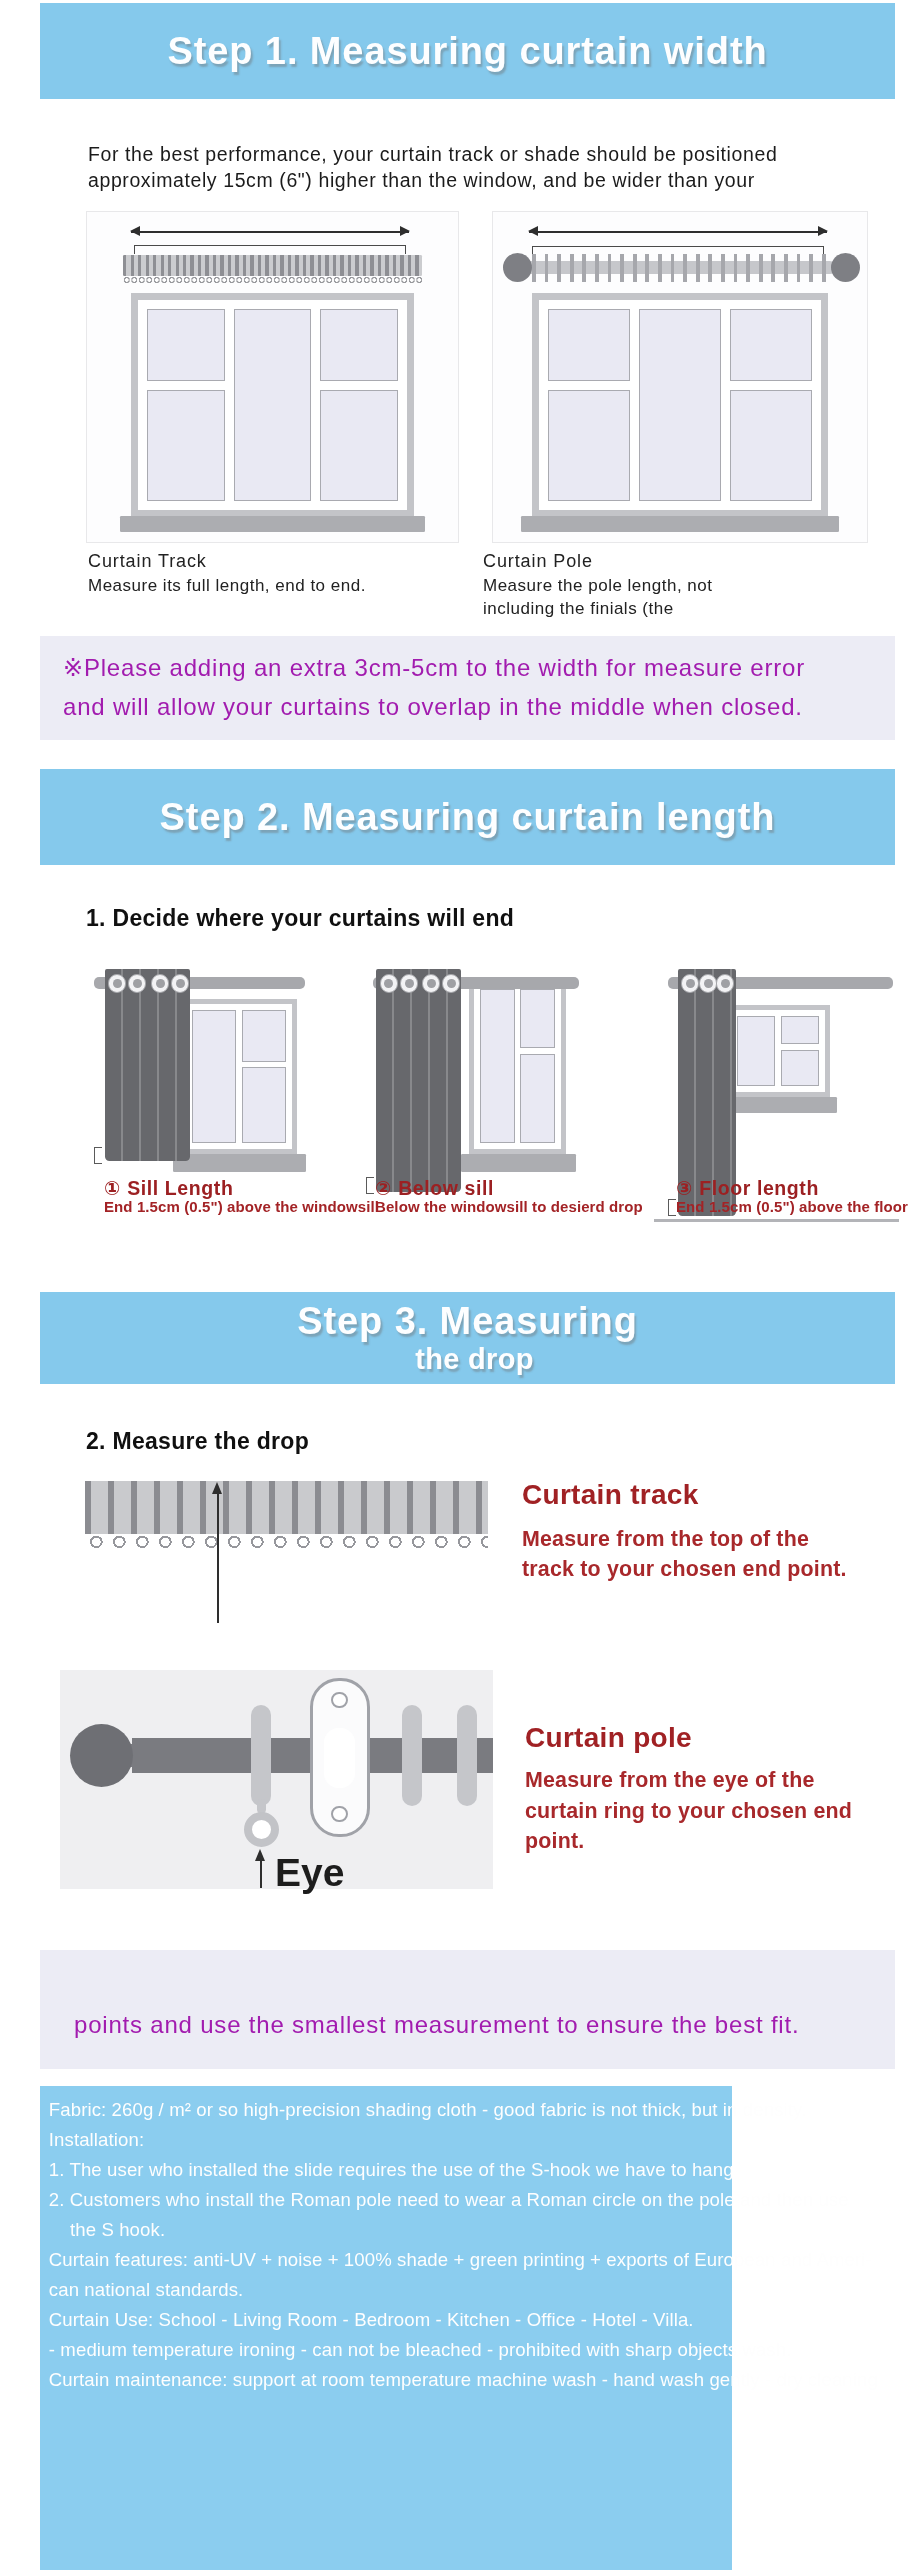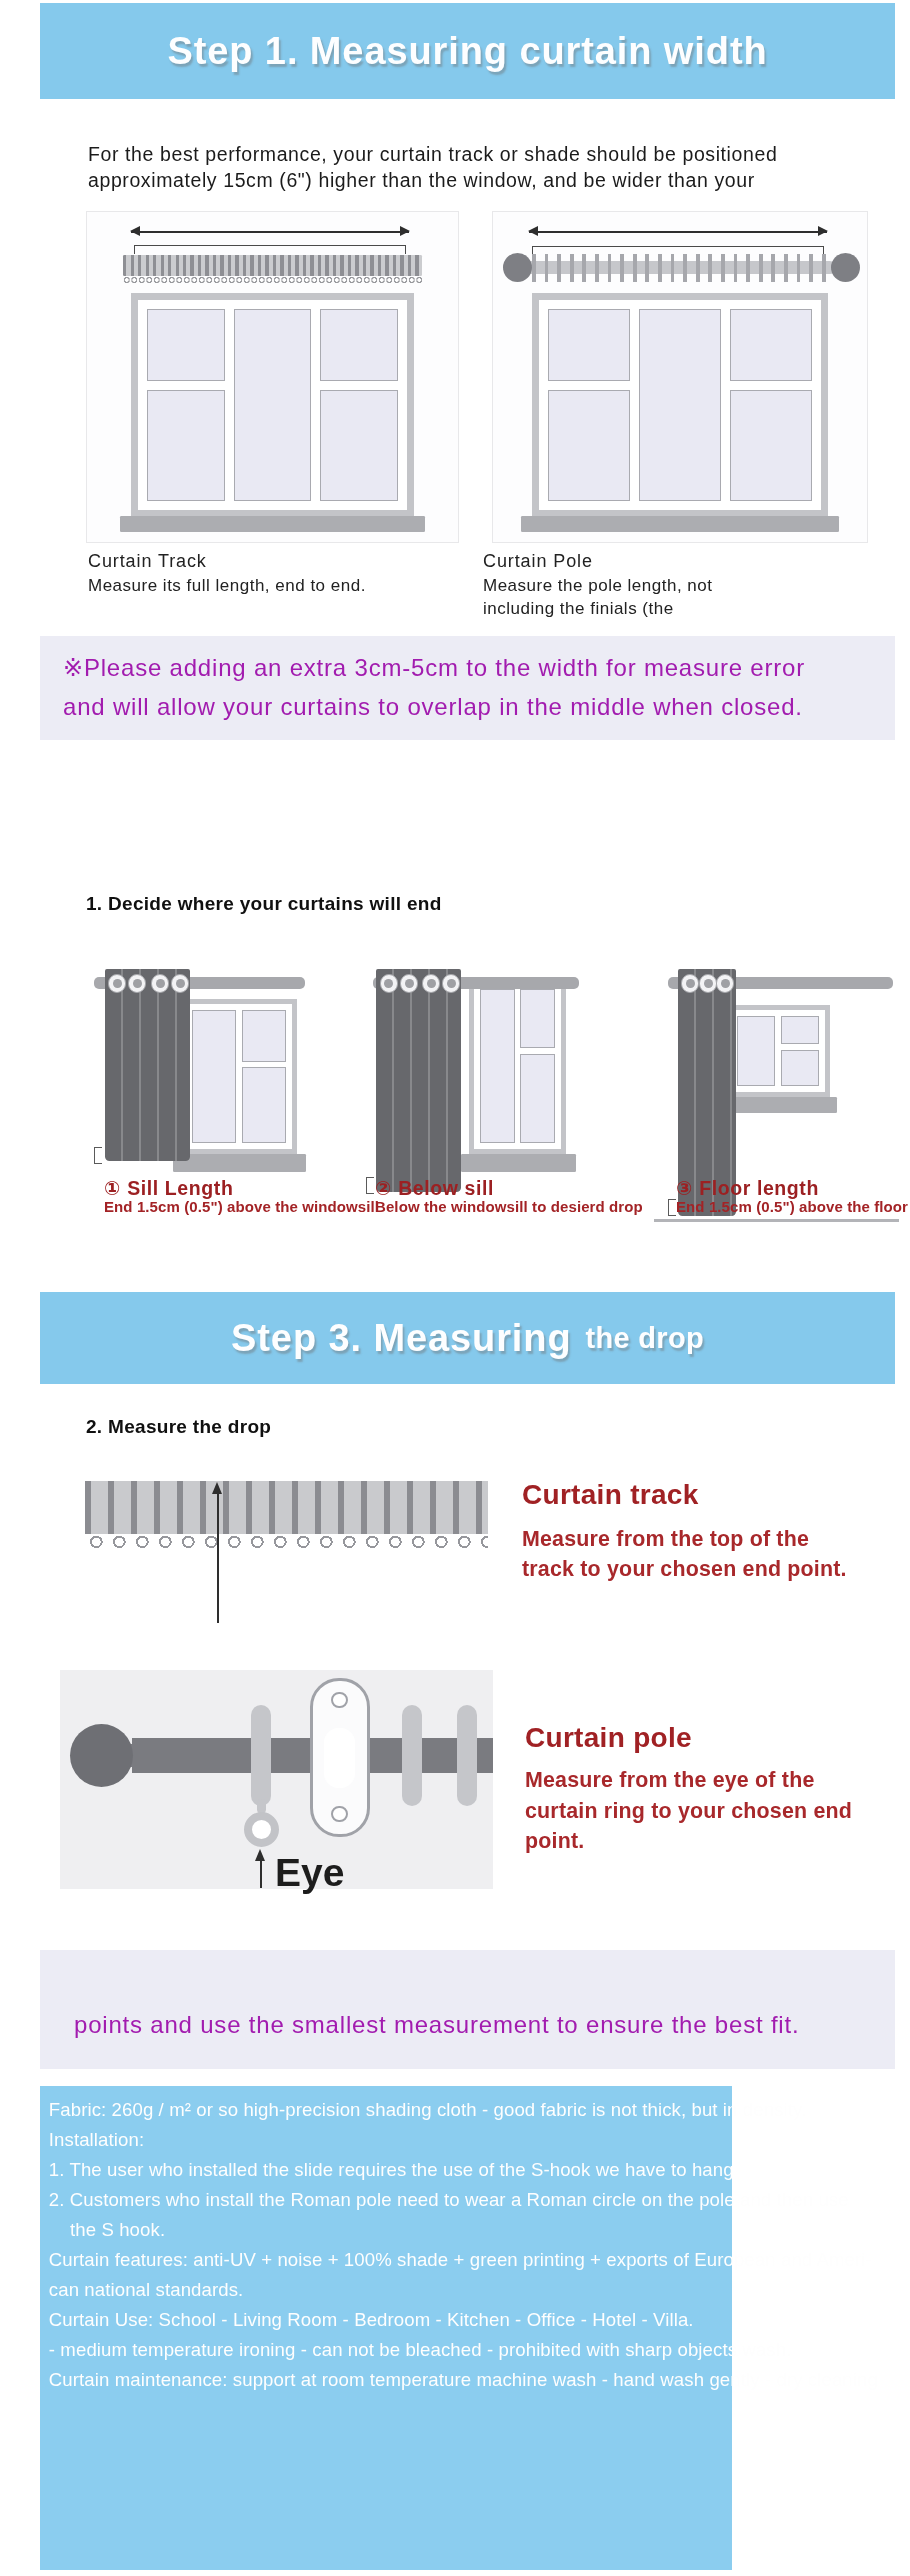--- a/index.html
+++ b/index.html
@@ -7,21 +7,21 @@
   .abs{position:absolute;}
 
   .banner{position:absolute;left:40px;width:855px;background:#85C9EC;color:#FDFEFF;display:flex;
           align-items:center;justify-content:center;font-weight:bold;font-size:38px;letter-spacing:0.9px;
           text-shadow:1.9px 2.5px 1.9px rgba(110,110,110,.42);white-space:nowrap;}
   .banner .suffix{font-size:29px;margin-left:14px;letter-spacing:0.3px;}
 
   .intro{position:absolute;color:#1b1b1b;font-size:19.5px;letter-spacing:0.6px;white-space:nowrap;}
   .cap-label{position:absolute;color:#222;font-size:18px;letter-spacing:0.9px;white-space:nowrap;}
   .cap-desc{position:absolute;color:#222;font-size:17px;letter-spacing:0.5px;white-space:nowrap;}
-  .subhead{position:absolute;color:#101010;font-weight:bold;font-size:19px;letter-spacing:0.3px;white-space:nowrap;}
+  .subhead{position:absolute;color:#101010;font-weight:bold;font-size:23px;letter-spacing:0.3px;white-space:nowrap;margin-top:12px;}
 
   .note-panel{position:absolute;left:40px;width:855px;background:#ECECF5;}
   .note-line{position:absolute;color:#a21caf;font-size:24px;letter-spacing:0.8px;white-space:nowrap;}
 
   .opt-label{position:absolute;color:#9C2022;font-weight:bold;font-size:19.5px;letter-spacing:0.6px;white-space:nowrap;}
   .opt-desc{position:absolute;color:#A32326;font-weight:bold;font-size:15px;letter-spacing:0.1px;white-space:nowrap;}
 
   .red-head{position:absolute;color:#A02124;font-weight:bold;font-size:28px;letter-spacing:0.3px;white-space:nowrap;}
   .red-desc{position:absolute;color:#A8282B;font-weight:bold;font-size:21.4px;letter-spacing:0.2px;white-space:nowrap;}
 
@@ -138,20 +138,23 @@
   <div class="cap-label" style="left:88px;top:551px;">Curtain Track</div>
   <div class="cap-desc" style="left:88px;top:576px;">Measure its full length, end to end.</div>
   <div class="cap-label" style="left:483px;top:551px;">Curtain Pole</div>
   <div class="cap-desc" style="left:483px;top:576px;">Measure the pole length, not</div>
   <div class="cap-desc" style="left:483px;top:599px;">including the finials (the</div>
 
   <div class="note-panel" style="top:636px;height:104px;"></div>
   <div class="note-line" style="left:63px;top:654px;">※Please adding an extra 3cm-5cm to the width for measure error</div>
   <div class="note-line" style="left:63px;top:693px;">and will allow your curtains to overlap in the middle when closed.</div>
 
+  <div class="banner" style="top:769px;height:96px;">
+    <span>Step 2. Measuring curtain length</span>
+  </div>
 
   <div class="subhead" style="left:86px;top:893px;">1. Decide where your curtains will end</div>
 
   <div class="abs" style="left:72px;top:961px;width:252px;height:264px;">
     <div class="winframe2" style="left:109px;top:38px;width:116px;height:155px;">
       <div class="wcol2">
           <div class="pane fill"></div>
         </div>
       <div class="wcol2">
         <div class="pane" style="height:50px;flex:none;"></div>
@@ -207,21 +210,21 @@
     <div class="floorline" style="left:0px;width:245px;top:258px;height:3.1px;"></div>
     <div class="curtain" style="left:24px;top:7.5px;width:58px;height:247px;"></div>
     <div class="grom" style="left:27px;top:13.2px;"></div>
     <div class="grom" style="left:45px;top:13.2px;"></div>
     <div class="grom" style="left:62px;top:13.2px;"></div>
     <div class="tick" style="left:14px;top:238px;height:15px;"></div>
   </div>
   <div class="opt-label" style="left:676px;top:1177px;">③ Floor length</div>
   <div class="opt-desc" style="left:676px;top:1198px;">End 1.5cm (0.5") above the floor</div>
 
-  <div class="banner" style="top:1292px;height:92px;">
+  <div class="banner" style="top:1292px;height:92px;flex-direction:column;">
     <span>Step 3. Measuring</span>
     <span class="suffix">the drop</span>
   </div>
 
   <div class="subhead" style="left:86px;top:1416px;">2. Measure the drop</div>
 
   <div class="band3" style="left:85px;top:1481px;width:403px;height:53px;"></div>
   <div class="hookrow3" style="left:85px;top:1535px;width:403px;height:16.4px;"></div>
   <div class="varrow" style="left:217px;top:1493px;height:130px;"></div>
 

